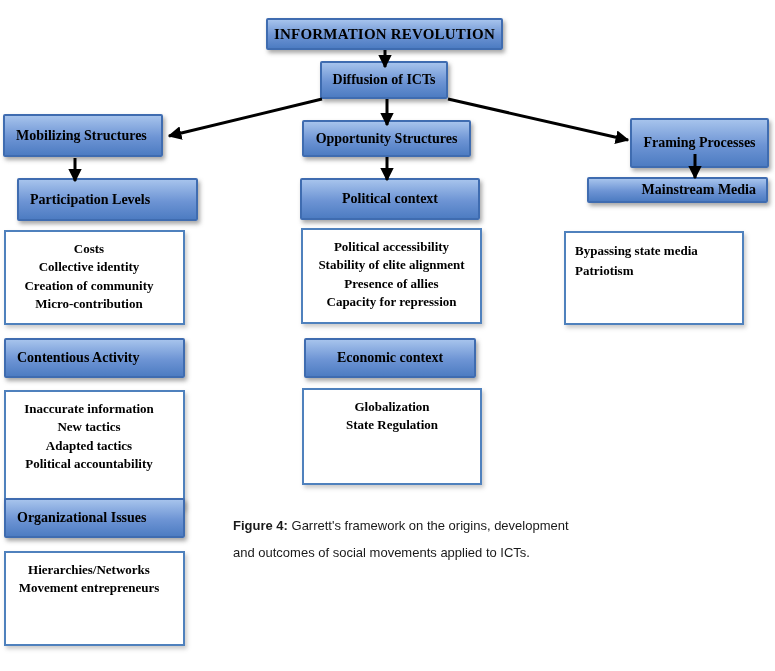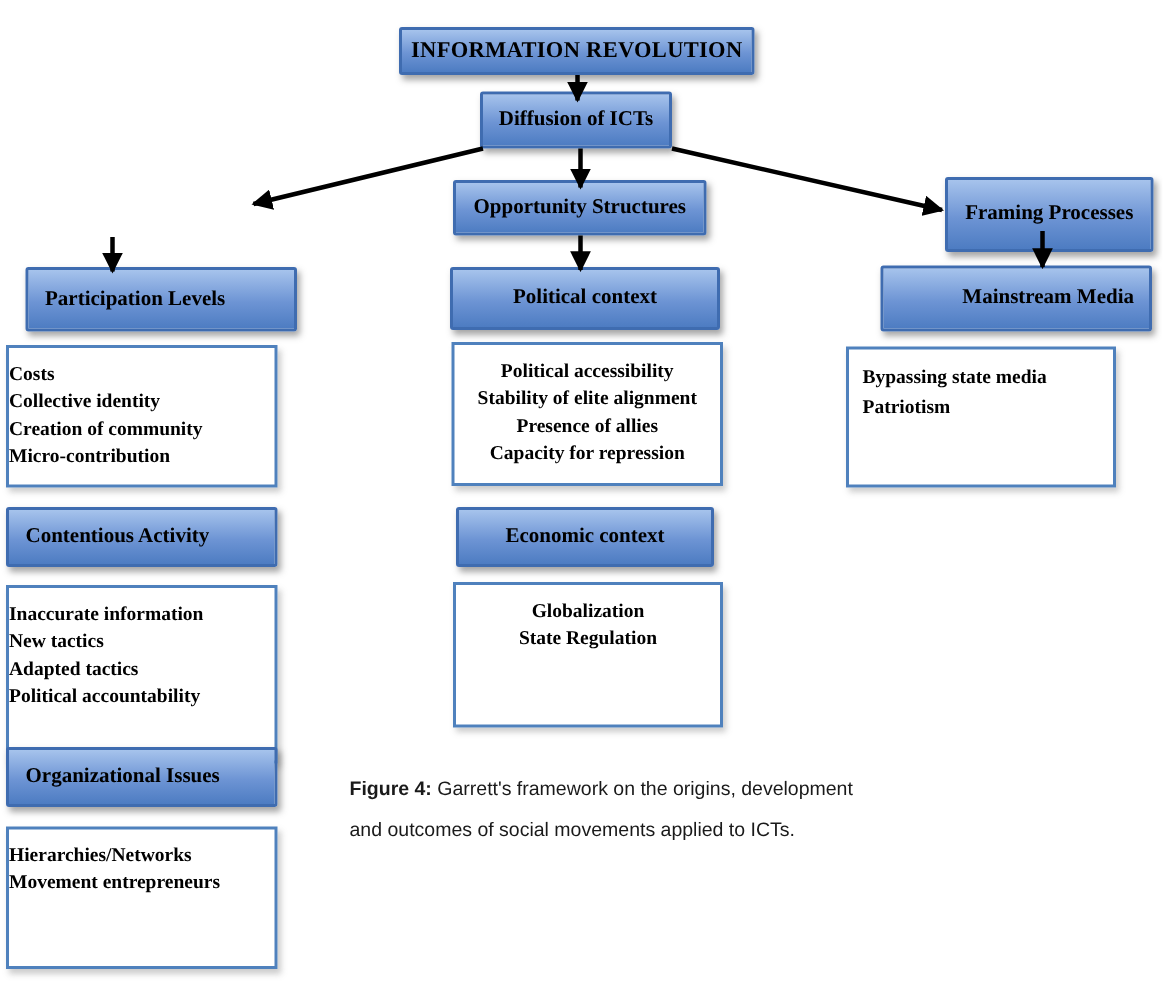--- a/index.html
+++ b/index.html
@@ -41,21 +41,21 @@
     background:#ffffff;
     border:2px solid var(--white-border);
     box-shadow:2px 3px 4px rgba(110,110,110,0.35);
     font-weight:700;
     color:#000;
     font-size:13px;
     line-height:1.42;
     padding-top:8px;
     z-index:2;
   }
-  .whitebox.alignright{text-align:left;padding-right:11px;}
+  .whitebox.alignright{text-align:center;padding-right:11px;}
   .whitebox.aligncenter{text-align:center;}
   .whitebox.alignleft{text-align:left;padding-left:9px;line-height:1.55;}
   .root-label{font-size:15px;letter-spacing:0.2px;}
   svg.arrows{
     position:absolute;left:0;top:0;z-index:5;pointer-events:none;
   }
   .caption{
     position:absolute;
     left:233px;top:512px;width:380px;
     font-family:"Liberation Sans", sans-serif;
@@ -85,20 +85,21 @@
       <line x1="75" y1="158" x2="75" y2="181" marker-end="url(#ah)"></line>
       <line x1="387" y1="157" x2="387" y2="180" marker-end="url(#ah)"></line>
       <line x1="695" y1="154" x2="695" y2="178" marker-end="url(#ah)"></line>
     </g>
   </svg>
 
   <div class="bluebox center root-label" style="left:266px;top:18px;width:237px;height:32px;">INFORMATION REVOLUTION</div>
 
   <div class="bluebox center" style="left:320px;top:61px;width:128px;height:38px;">Diffusion of ICTs</div>
 
+  <div class="bluebox leftpad" style="left:3px;top:114px;width:160px;height:43px;">Mobilizing Structures</div>
 
   <div class="bluebox leftpad" style="left:17px;top:178px;width:181px;height:43px;">Participation Levels</div>
 
   <div class="whitebox alignright" style="left:4px;top:230px;width:181px;height:95px;">
     <div>Costs</div>
     <div>Collective identity</div>
     <div>Creation of community</div>
     <div>Micro-contribution</div>
   </div>
 
@@ -131,21 +132,21 @@
 
   <div class="bluebox center" style="left:304px;top:338px;width:172px;height:40px;">Economic context</div>
 
   <div class="whitebox aligncenter" style="left:302px;top:388px;width:180px;height:97px;">
     <div>Globalization</div>
     <div>State Regulation</div>
   </div>
 
   <div class="bluebox center" style="left:630px;top:118px;width:139px;height:50px;">Framing Processes</div>
 
-  <div class="bluebox rightpad" style="left:587px;top:177px;width:181px;height:44px;">Mainstream Media</div>
+  <div class="bluebox rightpad" style="left:587px;top:177px;width:181px;height:26px;">Mainstream Media</div>
 
   <div class="whitebox alignleft" style="left:564px;top:231px;width:180px;height:94px;">
     <div>Bypassing state media</div>
     <div>Patriotism</div>
   </div>
 
   <div class="caption">
     <div><b>Figure 4:</b> <span>Garrett's framework on the origins, development</span></div>
     <div>and outcomes of social movements applied to ICTs.</div>
   </div>

